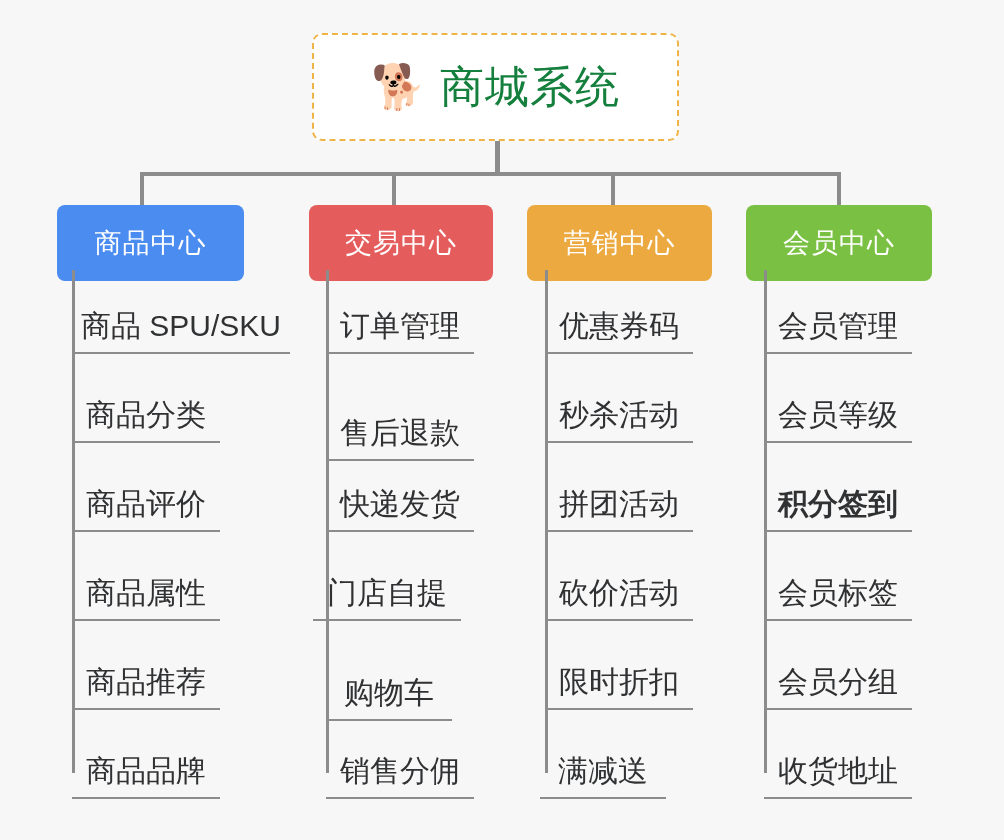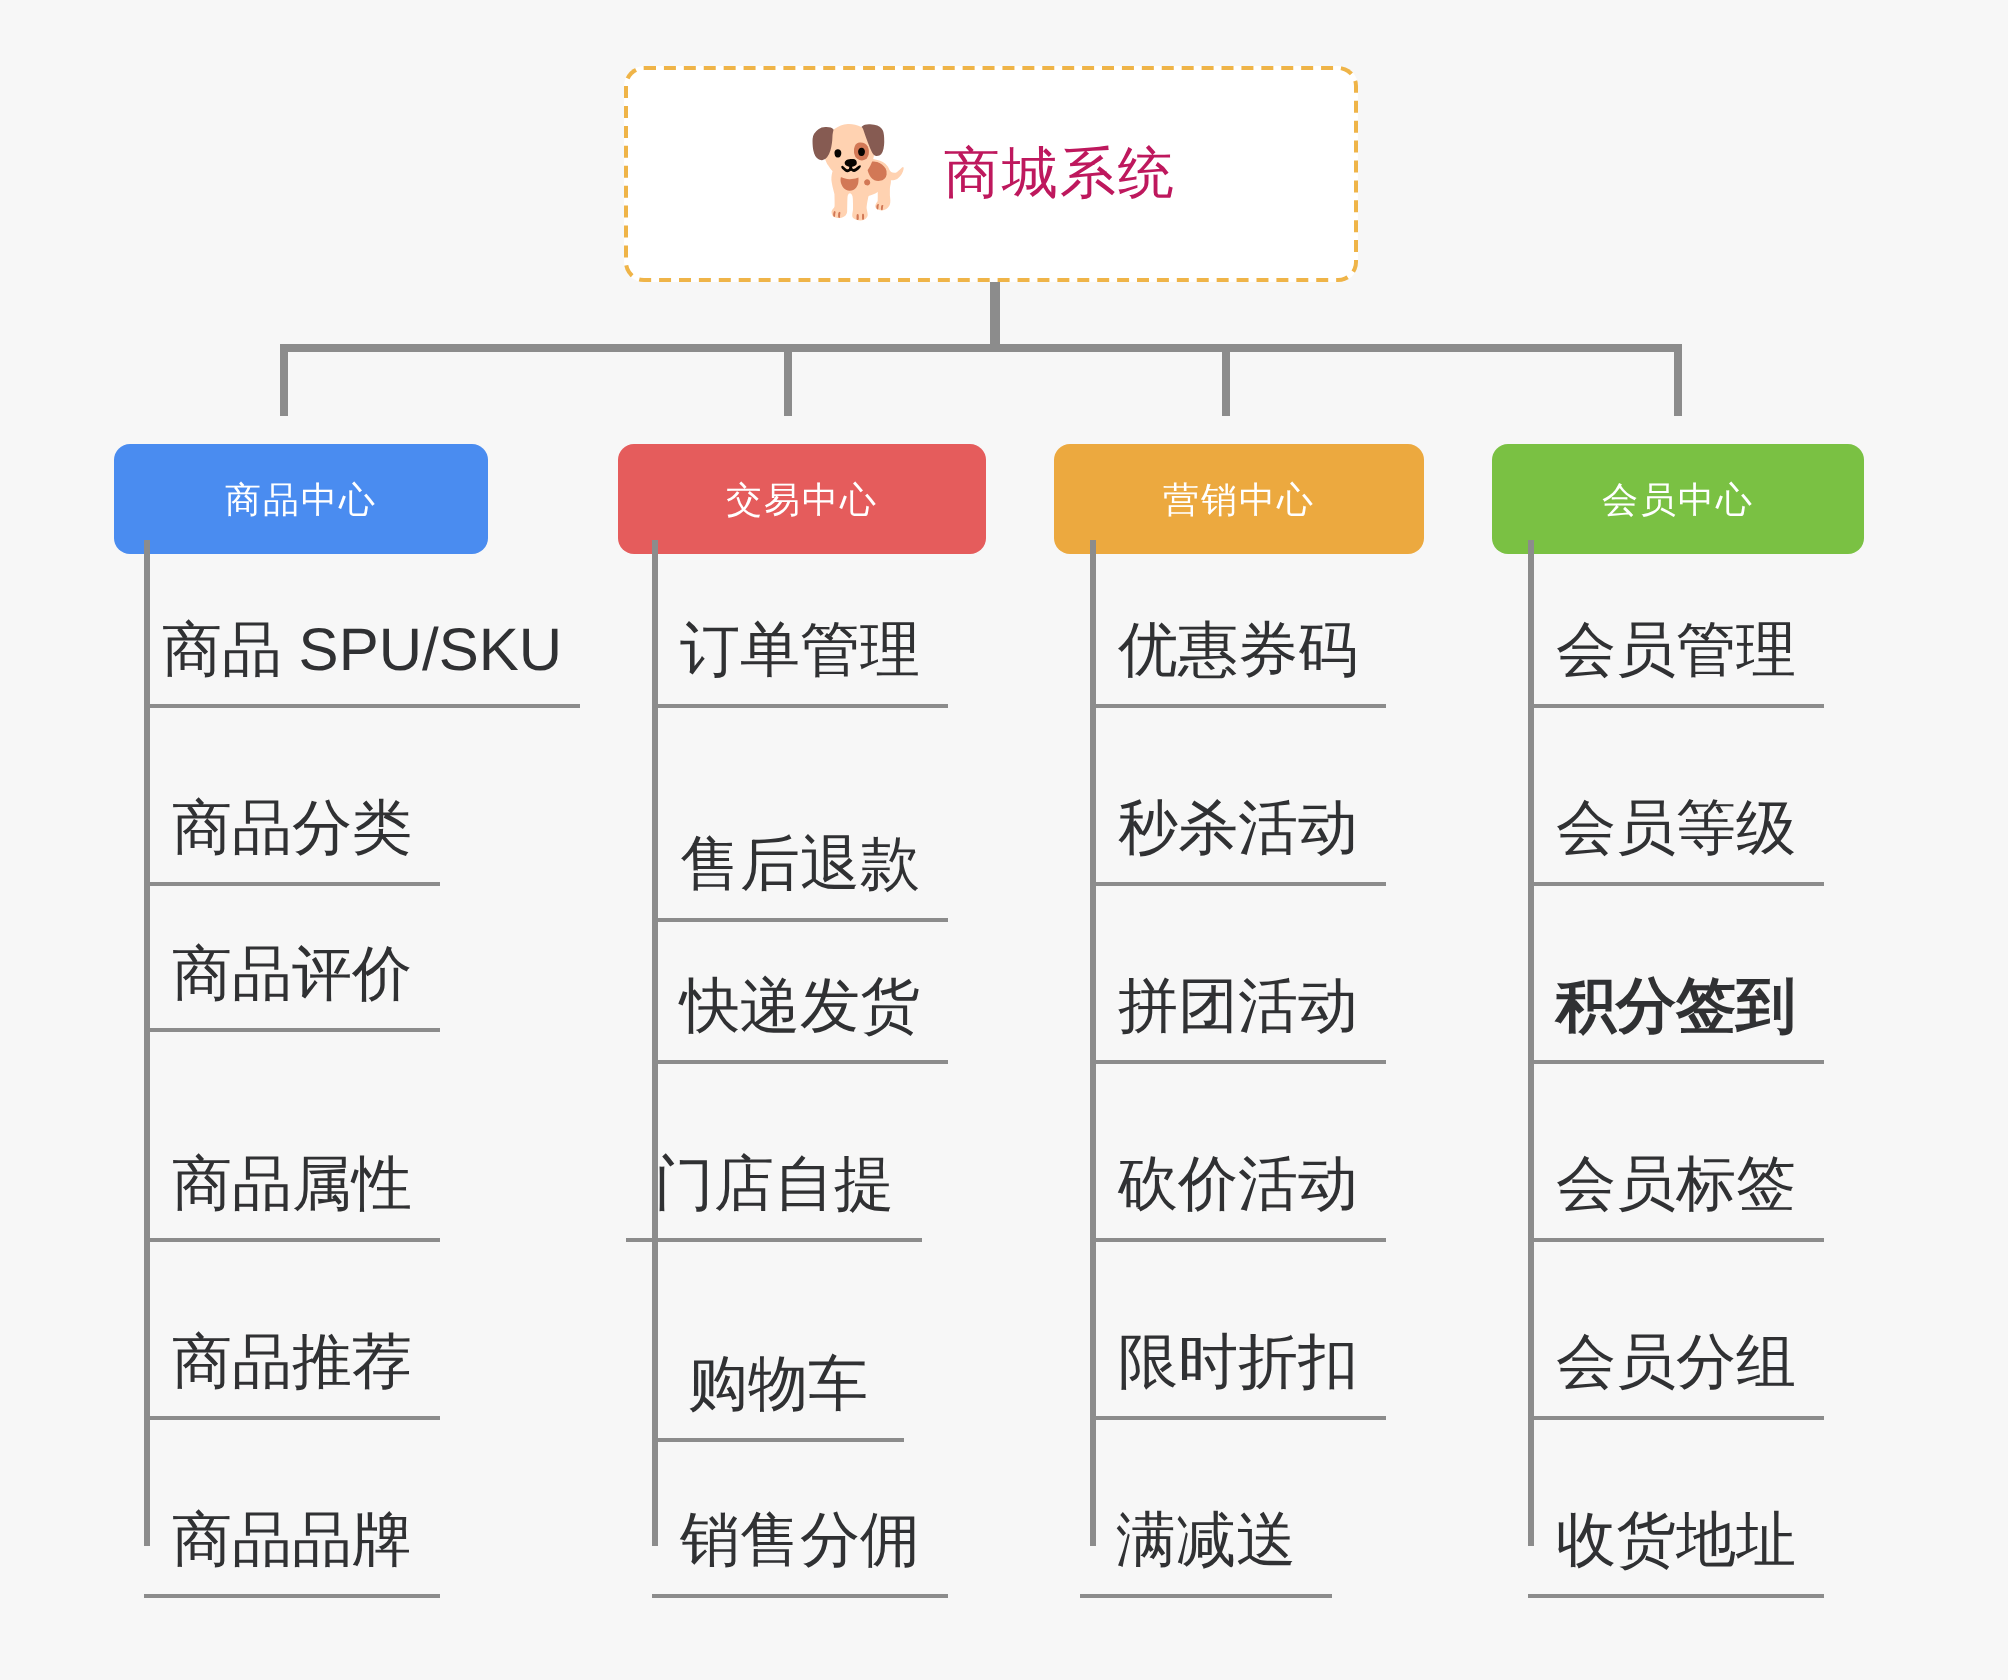--- a/index.html
+++ b/index.html
@@ -36,22 +36,22 @@
     align-items: center;
     justify-content: center;
     gap: 14px;
   }
   .root-emoji {
     font-size: 44px;
     line-height: 1;
     display: block;
   }
   .root-title {
-    font-size: 28px;
-    color: #be185d;
+    font-size: 44px;
+    color: #15803d;
     line-height: 1;
     letter-spacing: 1px;
     white-space: nowrap;
   }
 
   
   .line {
     position: absolute;
     background: #8c8c8c;
   }
@@ -60,31 +60,30 @@
 
   
   .column {
     position: absolute;
     top: 205px;
   }
   .cat-header {
     position: absolute;
     top: 0;
     left: 0;
-    height: 55px;
+    height: 76px;
     border-radius: 8px;
     display: flex;
     align-items: center;
     justify-content: center;
     color: #ffffff;
-    font-size: 18px;
+    font-size: 27px;
     letter-spacing: 1px;
     white-space: nowrap;
     box-sizing: border-box;
-    margin-top: 17px;
   }
 
   
   .col-trunk {
     position: absolute;
     width: 3px;
     background: #8c8c8c;
   }
 
   .leaf {
@@ -122,21 +121,21 @@
       <span>商品中心</span>
     </div>
     <div class="col-trunk" style="left:15px; top:65px; height:503px;"></div>
 
     <div class="leaf" style="left:15px; top:106px; width:218px;">
       <span>商品 SPU/SKU</span>
     </div>
     <div class="leaf" style="left:15px; top:195px; width:148px;">
       <span>商品分类</span>
     </div>
-    <div class="leaf" style="left:15px; top:268px; width:148px;">
+    <div class="leaf" style="left:15px; top:284px; width:148px;">
       <span>商品评价</span>
     </div>
     <div class="leaf" style="left:15px; top:373px; width:148px;">
       <span>商品属性</span>
     </div>
     <div class="leaf" style="left:15px; top:462px; width:148px;">
       <span>商品推荐</span>
     </div>
     <div class="leaf" style="left:15px; top:551px; width:148px;">
       <span>商品品牌</span>

